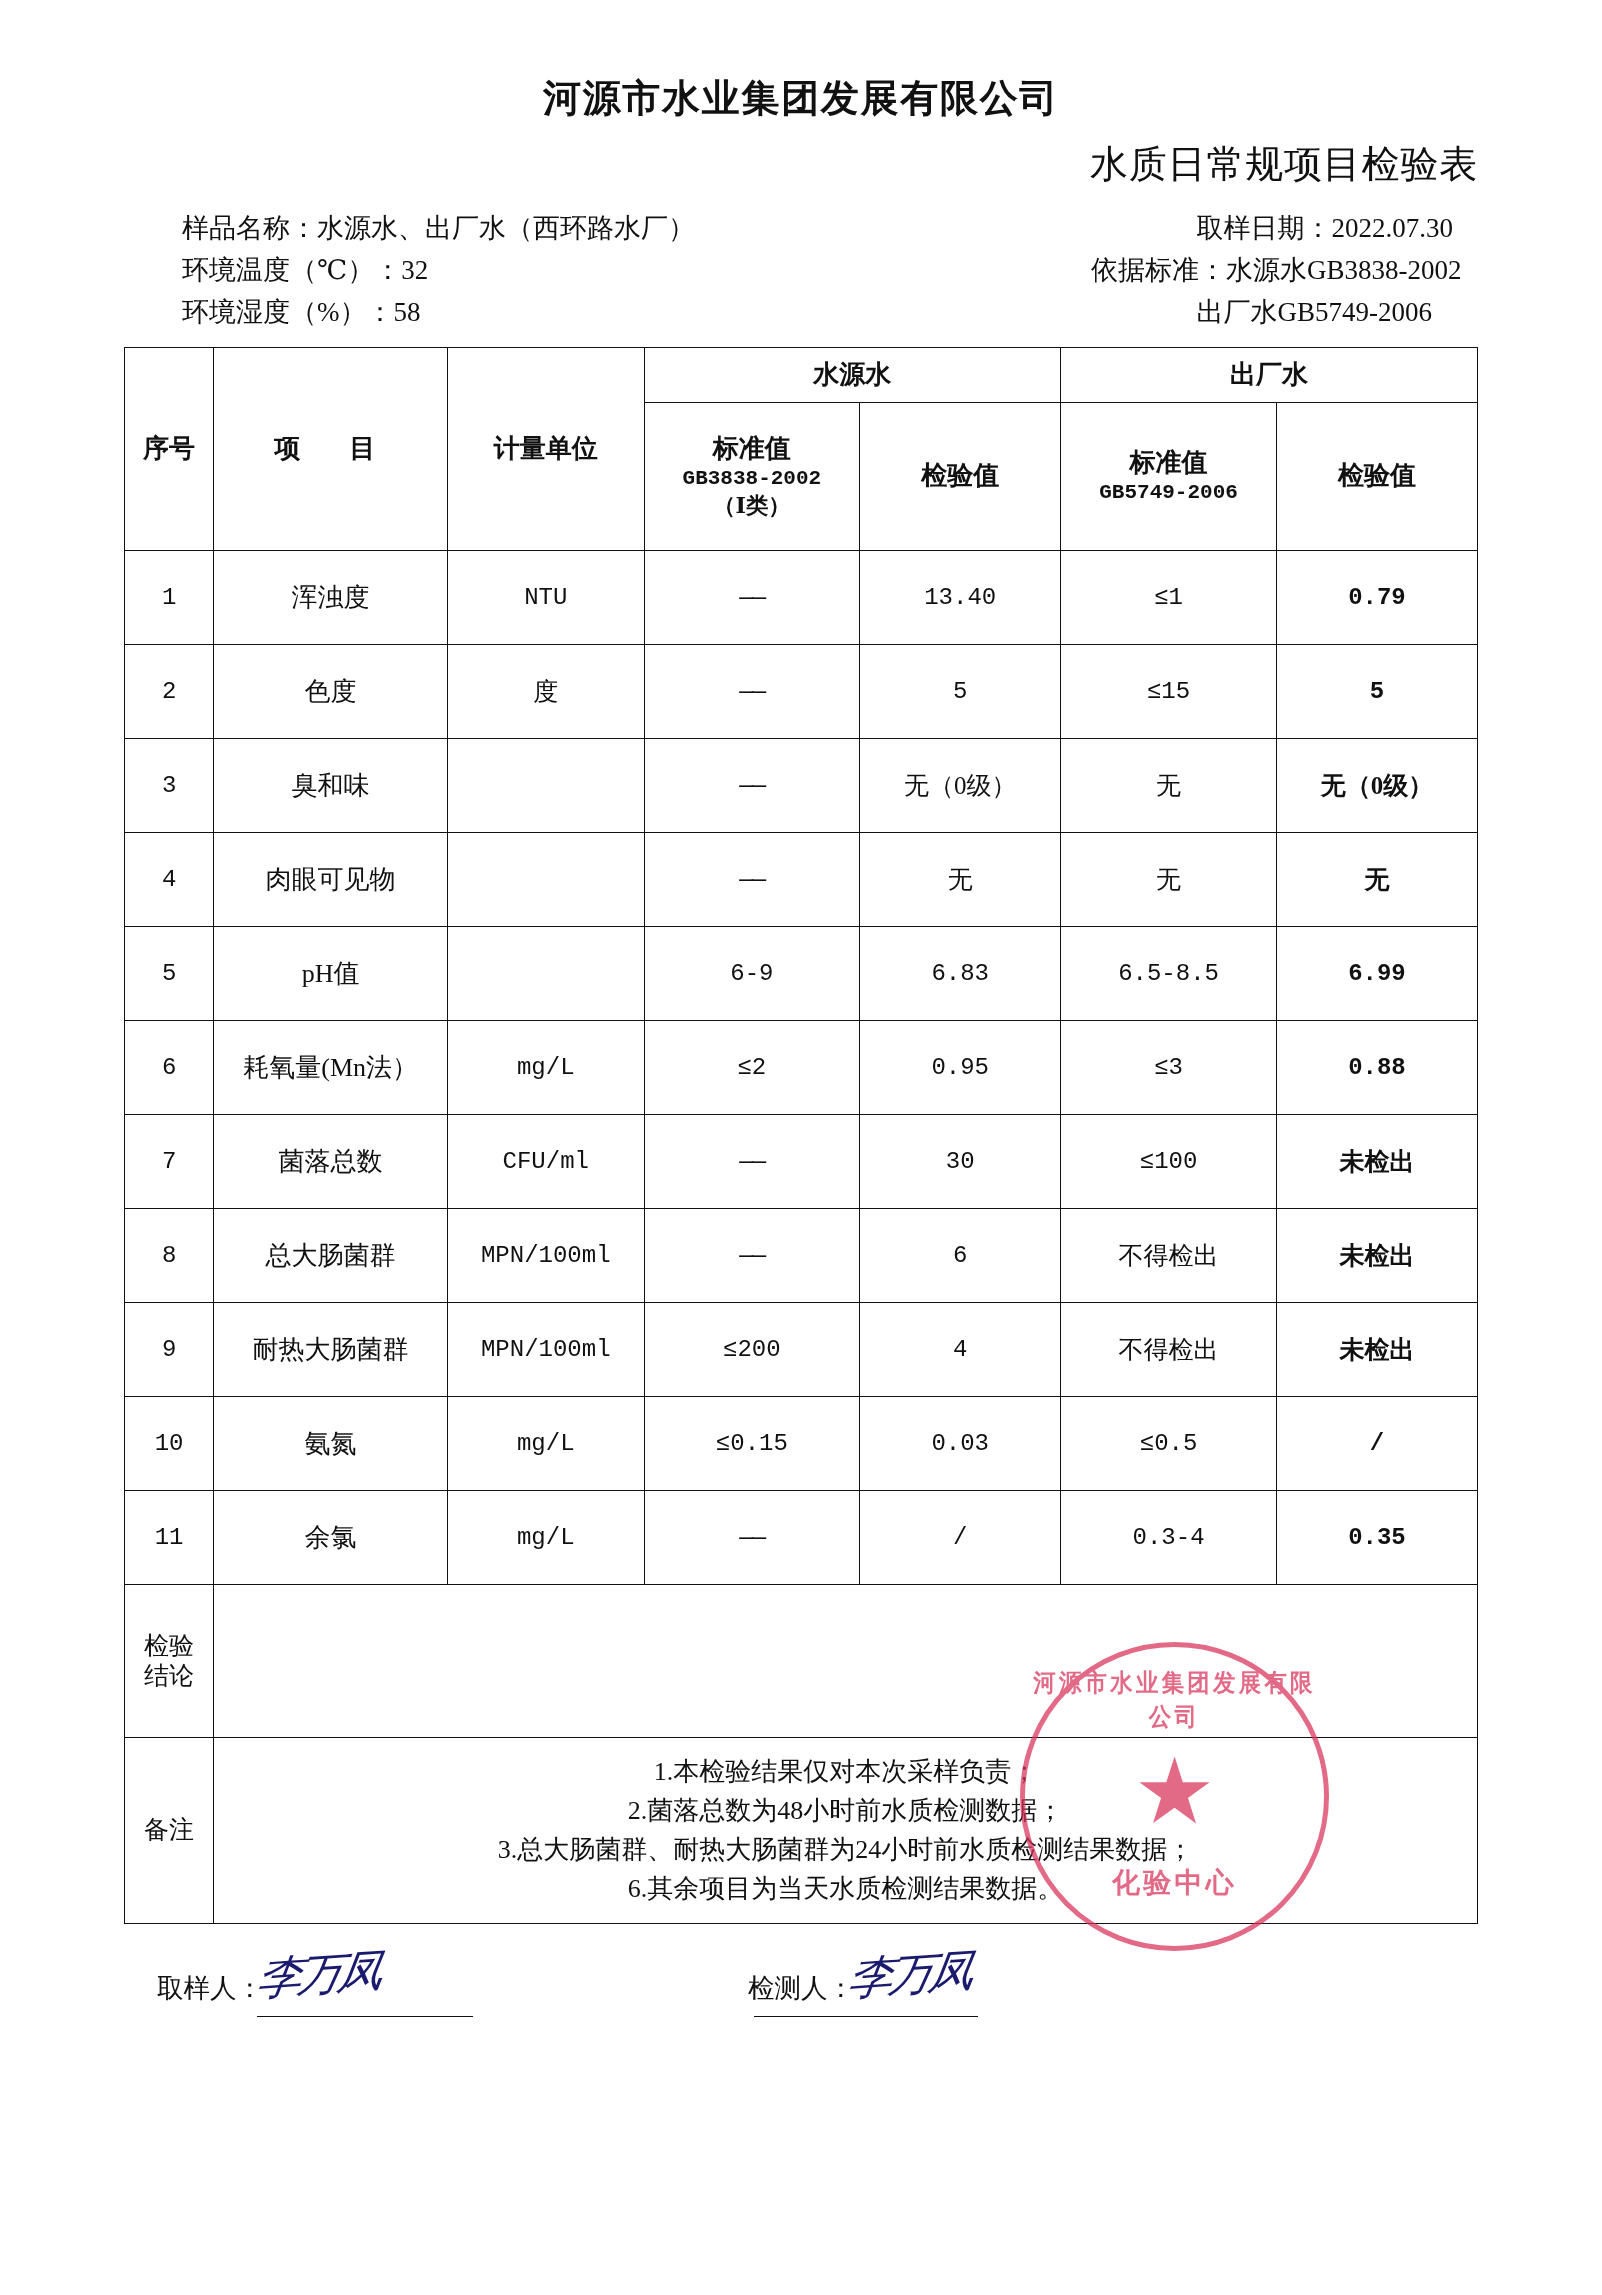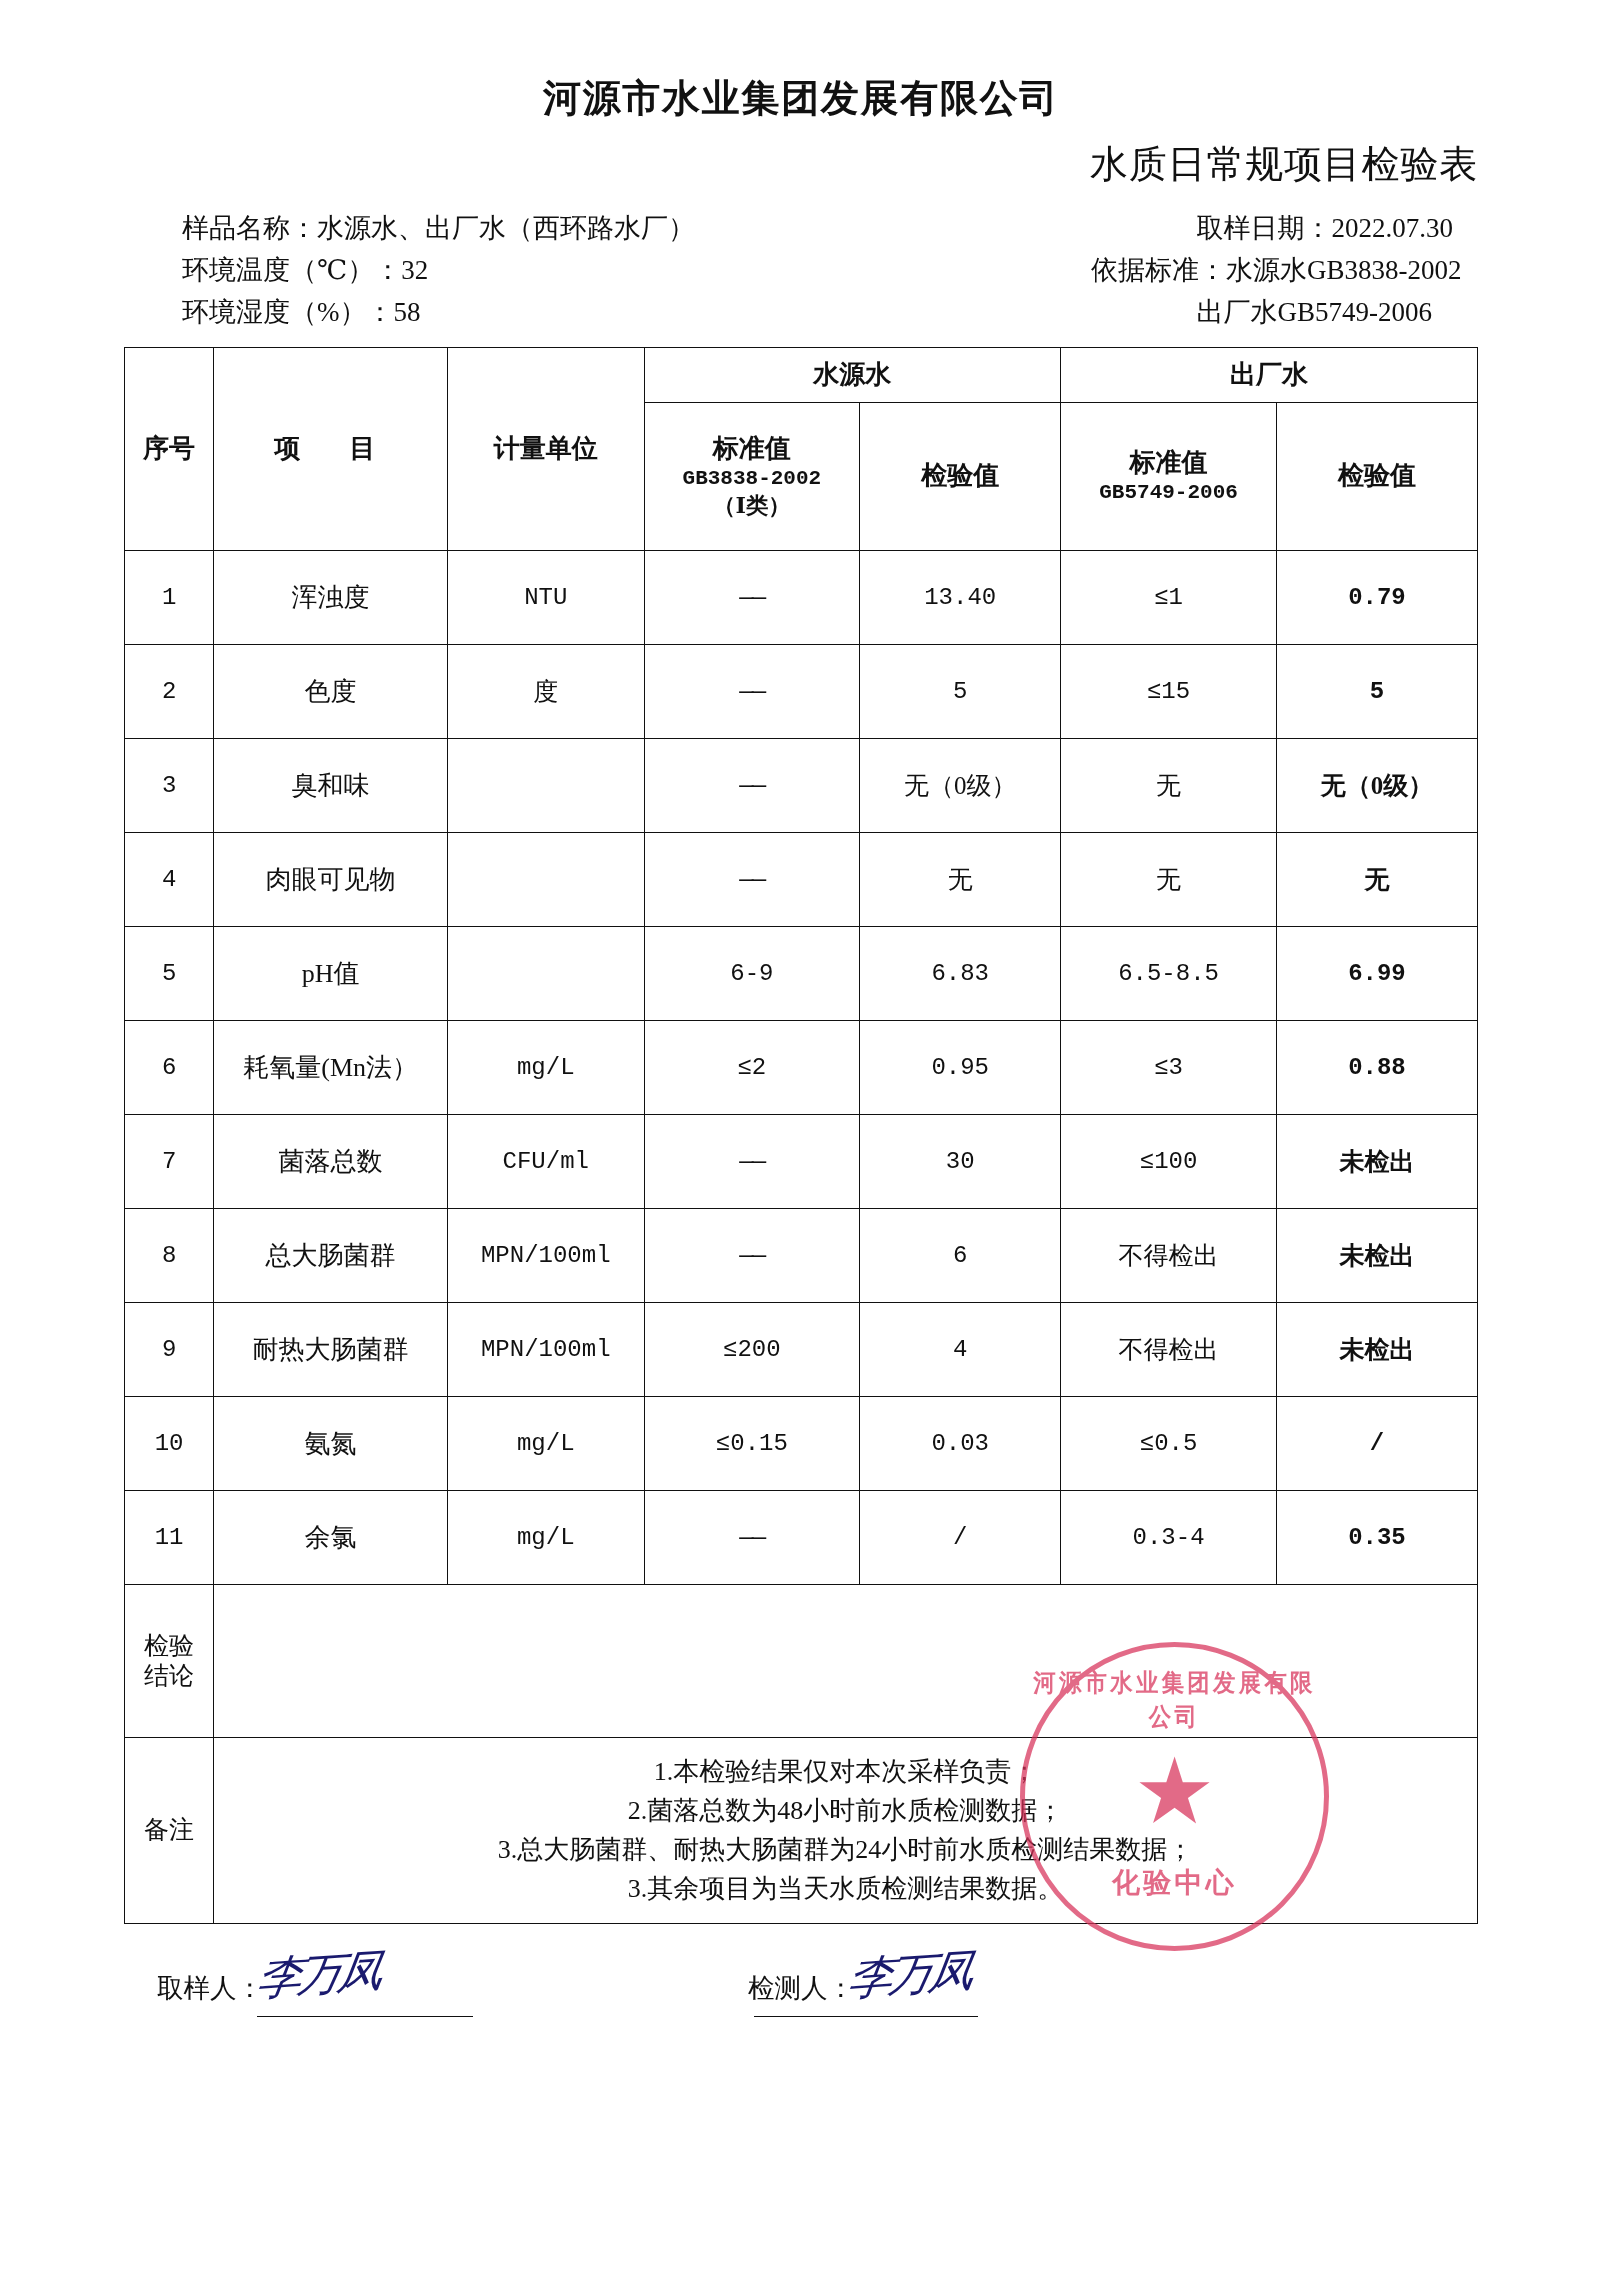--- a/index.html
+++ b/index.html
@@ -364,21 +364,21 @@
       <tr class="conclusion">
         <td class="label-v">检验<br>结论</td>
         <td colspan="6"></td>
       </tr>
       <tr class="remark">
         <td class="label-v">备注</td>
         <td colspan="6" class="remark-body">
           <div>1.本检验结果仅对本次采样负责；</div>
           <div>2.菌落总数为48小时前水质检测数据；</div>
           <div>3.总大肠菌群、耐热大肠菌群为24小时前水质检测结果数据；</div>
-          <div>3.其余项目为当天水质检测结果数据。</div>
+          <div>6.其余项目为当天水质检测结果数据。</div>
         </td>
       </tr>
     </tbody>
   </table>
 
   <div class="sign-row">
     <span class="sign-left">
       <span>取样人：</span><span class="sig">李万凤</span>
     </span>
     <span class="sign-right">

